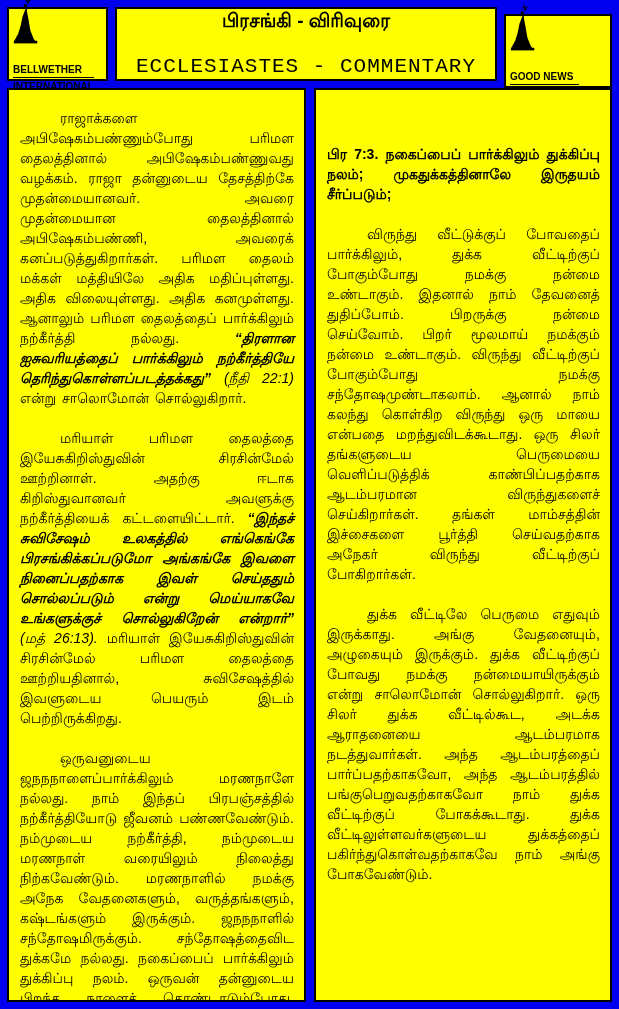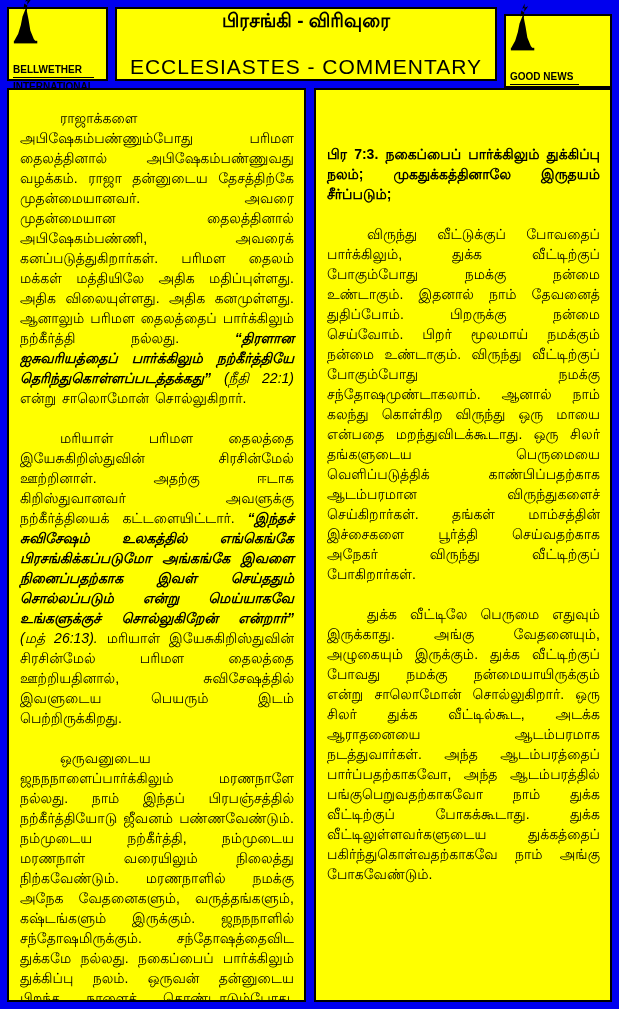--- a/index.html
+++ b/index.html
@@ -20,21 +20,21 @@
   .logo-box { display: flex; align-items: flex-start; justify-content: center; gap: 18px; padding: 4px; flex-direction: column; }
   #logo-left  { left: 7px;  top: 7px; width: 101px; height: 74px; }
   #title-box  { left: 115px; top: 7px; width: 382px; height: 74px;
                 display: flex; flex-direction: column; align-items: center; justify-content: center; }
   #logo-right { left: 504px; top: 14px; width: 108px; height: 74px; }
   .logo-text { display: flex; flex-direction: column; }
   .logo-line { font-weight: bold; font-size: 10px; letter-spacing: 0px; line-height: 13px; white-space: nowrap; }
   .logo-line.first { border-bottom: 1.5px solid #000; padding-bottom: 1px; margin-bottom: 2px; }
   .logo-icon svg { display: block; }
   .title-tamil { font-weight: bold; font-size: 19px; line-height: 24px; margin-bottom: 22px; }
-  .title-english { font-family: Liberation Sans, sans-serif; font-size: 21px; line-height: 24px; letter-spacing: 1px; }
+  .title-english { font-family: Liberation Mono, monospace; font-size: 21px; line-height: 24px; letter-spacing: 1px; }
 
   
   #col-left  { left: 7px;   top: 88px; width: 299px; height: 914px; padding: 18px 10px 10px 11px; overflow: hidden; }
   #col-right { left: 314px; top: 88px; width: 298px; height: 914px; padding: 26px 10px 10px 11px; overflow: hidden; }
 
   .heading { font-weight: bold; font-size: 16.5px; line-height: 25px; margin: 0; }
   .heading-block { margin-bottom: 28px; }
 
   .para {
     font-size: 14px;

